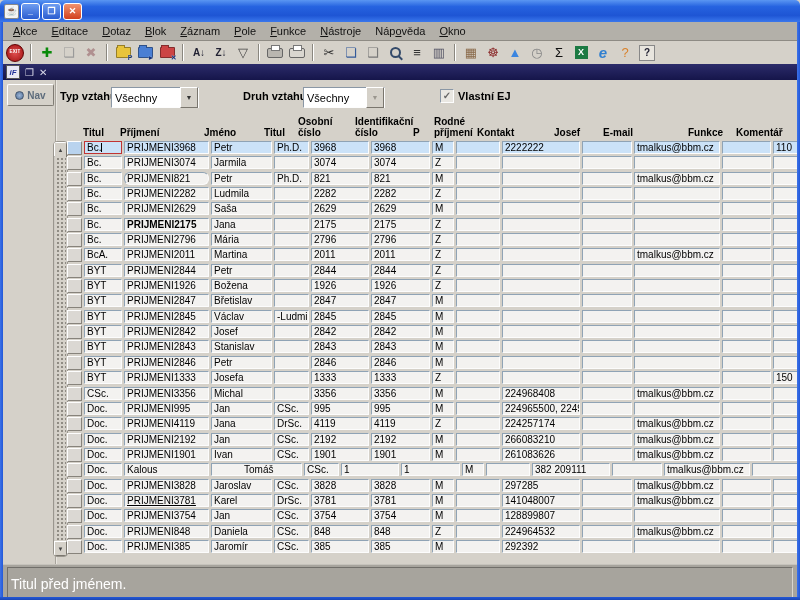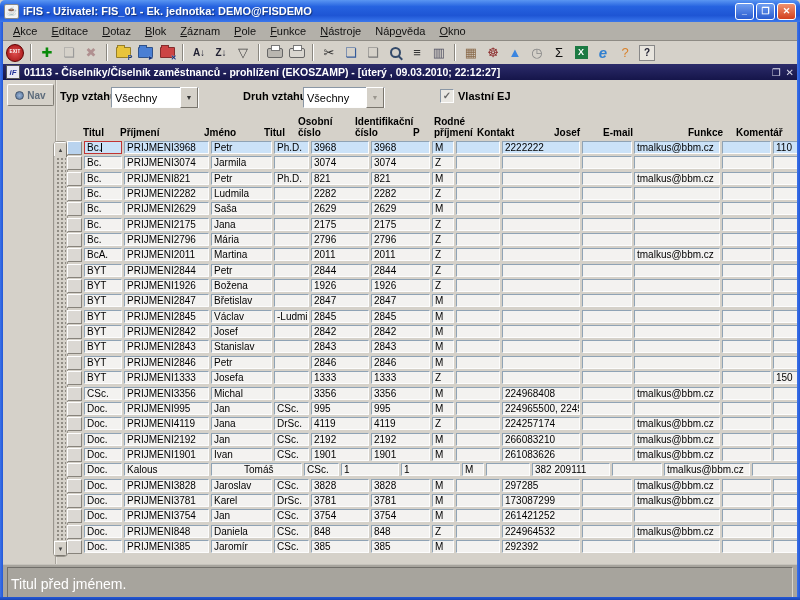--- a/index.html
+++ b/index.html
@@ -114,21 +114,20 @@
   #sline2 .sline{flex:none;}
   #seg-osc{flex:1 1 auto;}
   .dots{text-align:right;}
 </style>
 </head>
 <body>
 
 <div id="win">
   <div id="titlebar">
     <span id="java-ic">☕</span>
-    <span class="ttext">iFIS - Uživatel: FIS_01 - Ek. jednotka: DEMO@FISDEMO</span>
     <span class="tbtn">_</span>
     <span class="tbtn">❐</span>
     <span class="tbtn close">✕</span>
   </div>
 
   <div id="menubar">
       <span class="menu-item"><u>A</u>kce</span>
       <span class="menu-item"><u>E</u>ditace</span>
       <span class="menu-item"><u>D</u>otaz</span>
       <span class="menu-item"><u>B</u>lok</span>
@@ -197,21 +196,20 @@
         <span class="ie">e</span>
       </span>
       <span class="tb-ic" style="color: rgb(217, 130, 43);">?</span>
       <span class="tb-ic">
         <span class="helpbox">?</span>
       </span>
     </div>
 
   <div id="childbar">
     <span id="ifis-ic">iF</span>
-    <span class="ctext">01113 - Číselníky/Číselník zaměstnanců - prohlížení (EKOSZAMP) - [úterý , 09.03.2010; 22:12:27]</span>
     <span class="cbtn">❐</span>
     <span class="cbtn">✕</span>
   </div>
 
   <div id="content">
     <div id="nav-divider"></div>
     <div id="nav-btn">
       <span class="knob"></span>
       <span>Nav</span>
     </div>
@@ -286,21 +284,21 @@
           <span class="cell" style="width: 40px;"></span>
           <span class="cell" style="width: 74px;"></span>
           <span class="cell" style="width: 46px;"></span>
           <span class="cell" style="width: 82px;"></span>
           <span class="cell" style="width: 45px;"></span>
           <span class="cell" style="width: 56px;"></span>
         </div>
         <div class="trow">
           <span class="rsel"></span>
           <span class="cell" style="width: 34px;">Bc.</span>
-          <span class="cell" style="width: 81px;">PRIJMENI821</span>
+          <span class="cell" style="width: 81px; border-radius: 6px;">PRIJMENI821</span>
           <span class="cell" style="width: 57px;">Petr</span>
           <span class="cell" style="width: 31px;">Ph.D.</span>
           <span class="cell" style="width: 54px;">821</span>
           <span class="cell" style="width: 55px;">821</span>
           <span class="cell" style="width: 18px;">M</span>
           <span class="cell" style="width: 40px;"></span>
           <span class="cell" style="width: 74px;"></span>
           <span class="cell" style="width: 46px;"></span>
           <span class="cell" style="width: 82px;">tmalkus@bbm.cz</span>
           <span class="cell" style="width: 45px;"></span>
@@ -334,21 +332,21 @@
           <span class="cell" style="width: 40px;"></span>
           <span class="cell" style="width: 74px;"></span>
           <span class="cell" style="width: 46px;"></span>
           <span class="cell" style="width: 82px;"></span>
           <span class="cell" style="width: 45px;"></span>
           <span class="cell" style="width: 56px;"></span>
         </div>
         <div class="trow">
           <span class="rsel"></span>
           <span class="cell" style="width: 34px;">Bc.</span>
-          <span class="cell" style="width: 81px;">PRIJMENI2175</span>
+          <span class="cell" style="width: 81px; font-weight: bold;">PRIJMENI2175</span>
           <span class="cell" style="width: 57px;">Jana</span>
           <span class="cell" style="width: 31px;"></span>
           <span class="cell" style="width: 54px;">2175</span>
           <span class="cell" style="width: 55px;">2175</span>
           <span class="cell" style="width: 18px;">Z</span>
           <span class="cell" style="width: 40px;"></span>
           <span class="cell" style="width: 74px;"></span>
           <span class="cell" style="width: 46px;"></span>
           <span class="cell" style="width: 82px;"></span>
           <span class="cell" style="width: 45px;"></span>
@@ -622,44 +620,44 @@
           <span class="cell" style="width: 40px;"></span>
           <span class="cell" style="width: 74px;">297285</span>
           <span class="cell" style="width: 46px;"></span>
           <span class="cell" style="width: 82px;">tmalkus@bbm.cz</span>
           <span class="cell" style="width: 45px;"></span>
           <span class="cell" style="width: 56px;"></span>
         </div>
         <div class="trow">
           <span class="rsel"></span>
           <span class="cell" style="width: 34px;">Doc.</span>
-          <span class="cell" style="width: 81px;">PRIJMENI3781</span>
+          <span class="cell" style="width: 81px; text-decoration: underline;">PRIJMENI3781</span>
           <span class="cell" style="width: 57px;">Karel</span>
           <span class="cell" style="width: 31px;">DrSc.</span>
           <span class="cell" style="width: 54px;">3781</span>
           <span class="cell" style="width: 55px;">3781</span>
           <span class="cell" style="width: 18px;">M</span>
           <span class="cell" style="width: 40px;"></span>
-          <span class="cell" style="width: 74px;">173087299</span>
+          <span class="cell" style="width: 74px;">141048007</span>
           <span class="cell" style="width: 46px;"></span>
           <span class="cell" style="width: 82px;">tmalkus@bbm.cz</span>
           <span class="cell" style="width: 45px;"></span>
           <span class="cell" style="width: 56px;"></span>
         </div>
         <div class="trow">
           <span class="rsel"></span>
           <span class="cell" style="width: 34px;">Doc.</span>
           <span class="cell" style="width: 81px;">PRIJMENI3754</span>
           <span class="cell" style="width: 57px;">Jan</span>
           <span class="cell" style="width: 31px;">CSc.</span>
           <span class="cell" style="width: 54px;">3754</span>
           <span class="cell" style="width: 55px;">3754</span>
           <span class="cell" style="width: 18px;">M</span>
           <span class="cell" style="width: 40px;"></span>
-          <span class="cell" style="width: 74px;">261421252</span>
+          <span class="cell" style="width: 74px;">128899807</span>
           <span class="cell" style="width: 46px;"></span>
           <span class="cell" style="width: 82px;"></span>
           <span class="cell" style="width: 45px;"></span>
           <span class="cell" style="width: 56px;"></span>
         </div>
         <div class="trow">
           <span class="rsel"></span>
           <span class="cell" style="width: 34px;">Doc.</span>
           <span class="cell" style="width: 81px;">PRIJMENI848</span>
           <span class="cell" style="width: 57px;">Daniela</span>

